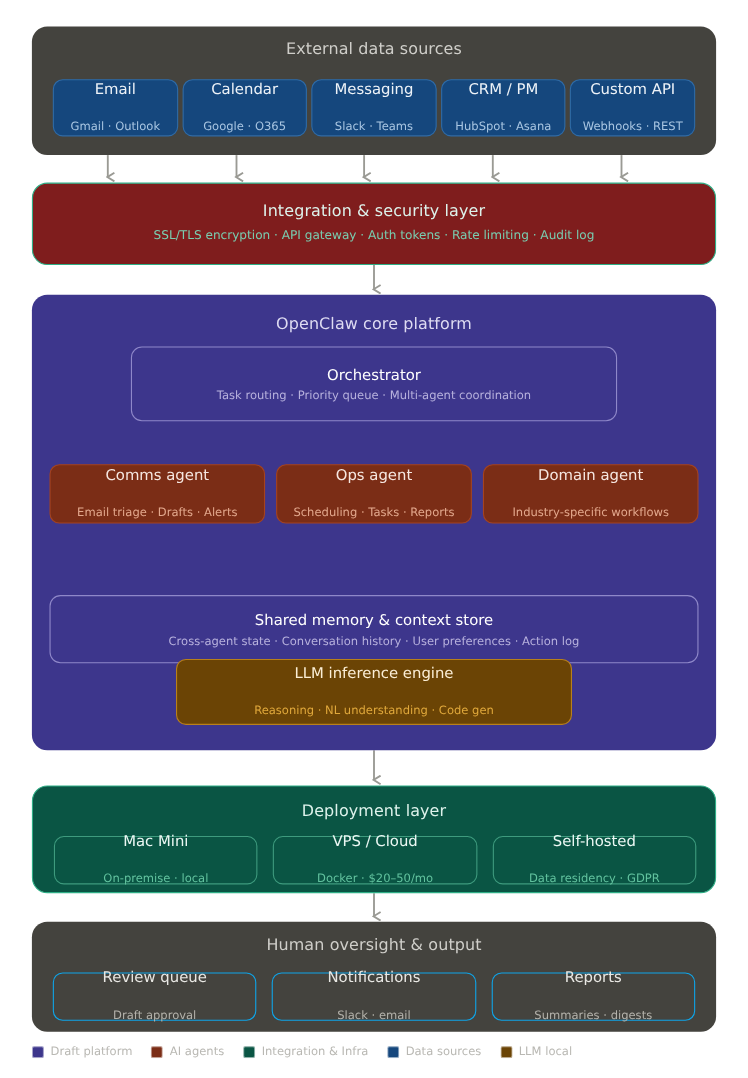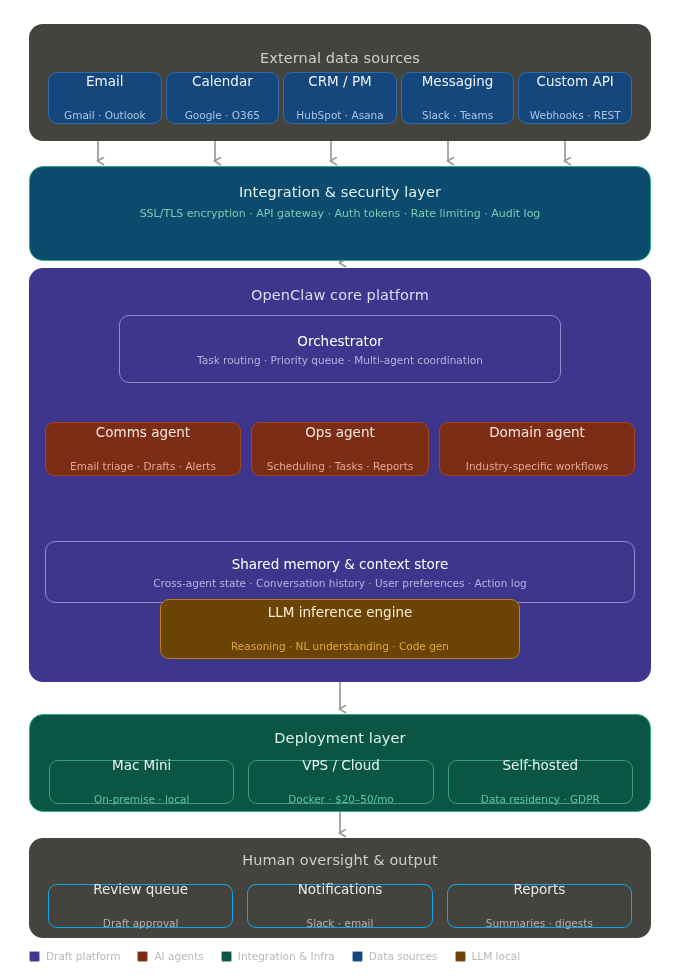--- a/index.html
+++ b/index.html
@@ -34,38 +34,38 @@
     line-height: 1.18;
   }
   .chip .chip-title { font-size: 13.5px; }
   .chip .chip-sub   { font-size: 10.5px; margin-top: 19px; }
 
   
   #sources {
     left: 29px; top: 24px; width: 622px; height: 117px;
     background: #44433e;
   }
-  #sources .panel-title { margin-top: 26px; color: #cfcec9; }
+  #sources .panel-title { margin-top: 13px; color: #cfcec9; }
   #sources .row {
     position: absolute; left: 19px; top: 48px;
     width: 584px; height: 52px;
     display: flex; gap: 4px;
   }
   #sources .chip {
     flex: 1 1 0; height: 52px;
     background: #15477d;
     border: 1px solid #2e6ba8;
   }
   #sources .chip-title { color: #eef3f8; }
   #sources .chip-sub   { color: #a9c6e2; }
 
   
   #integration {
-    left: 29px; top: 166px; width: 622px; height: 95px;
-    background: #0c4a6e;
+    left: 29px; top: 166px; width: 622px; height: 75px;
+    background: #7f1d1d;
     border: 1px solid #2fae86;
   }
   #integration .panel-title { margin-top: 17px; color: #ddf2eb; }
   #integration .panel-sub {
     text-align: center; margin-top: 7px;
     font-size: 11px; color: #79cdb0;
   }
 
   
   #core {
@@ -214,26 +214,26 @@
     <div class="row">
       <div class="chip">
         <span class="chip-title">Email</span>
         <span class="chip-sub">Gmail · Outlook</span>
       </div>
       <div class="chip">
         <span class="chip-title">Calendar</span>
         <span class="chip-sub">Google · O365</span>
       </div>
       <div class="chip">
+        <span class="chip-title">Messaging</span>
+        <span class="chip-sub">Slack · Teams</span>
+      </div>
+      <div class="chip">
         <span class="chip-title">CRM / PM</span>
         <span class="chip-sub">HubSpot · Asana</span>
-      </div>
-      <div class="chip">
-        <span class="chip-title">Messaging</span>
-        <span class="chip-sub">Slack · Teams</span>
       </div>
       <div class="chip">
         <span class="chip-title">Custom API</span>
         <span class="chip-sub">Webhooks · REST</span>
       </div>
     </div>
   </div>
 
   <div class="panel" id="integration">
     <div class="panel-title">Integration &amp; security layer</div>

